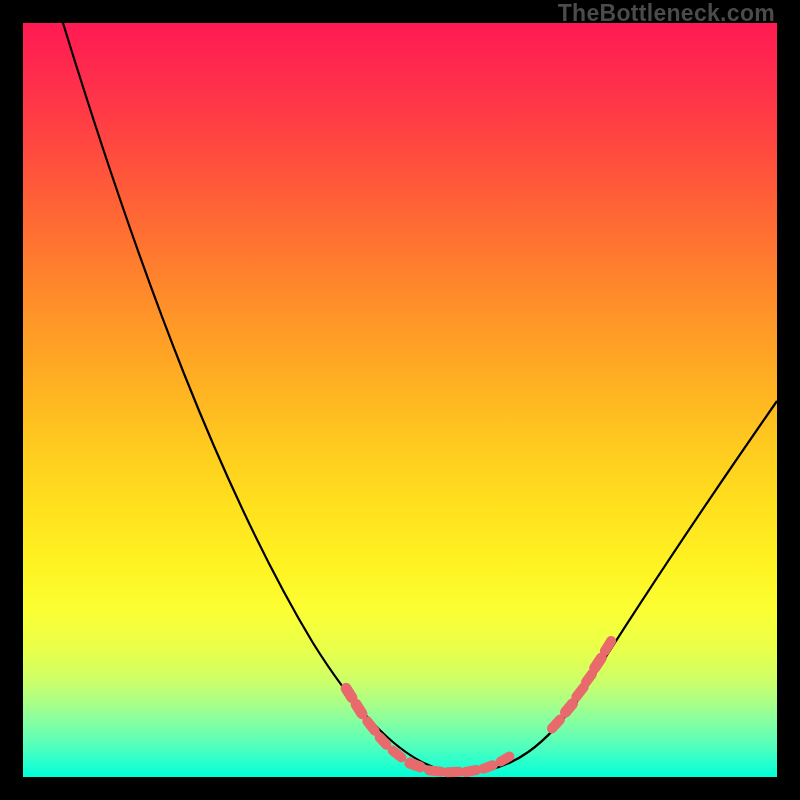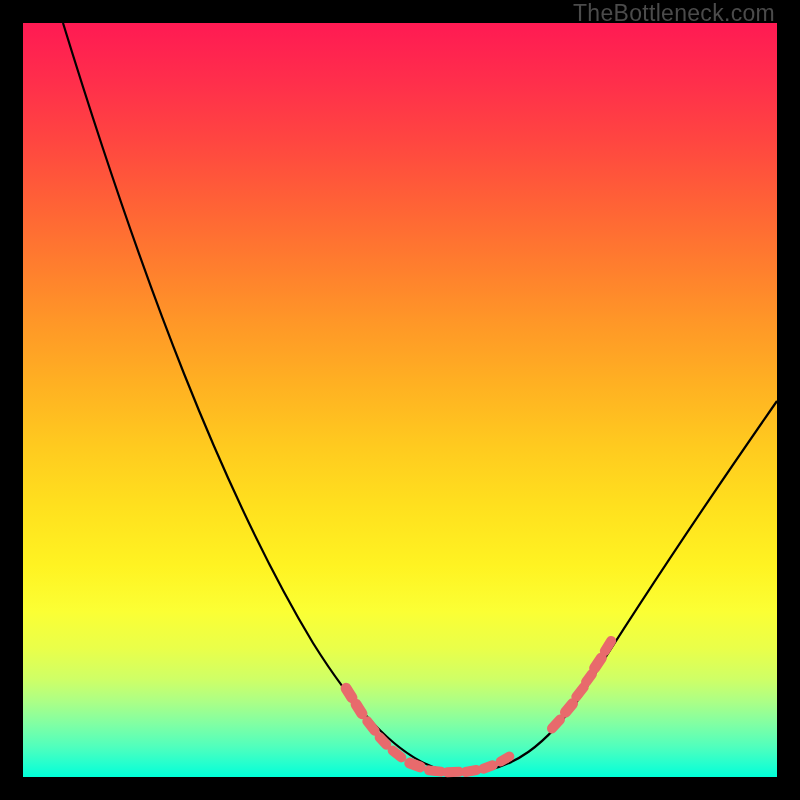--- a/index.html
+++ b/index.html
@@ -38,21 +38,21 @@
       #00ffd8 100%
     );
   }
   .watermark {
     position: absolute;
     top: 0px;
     right: 25px;
     color: #4b4b4b;
     font-size: 23px;
     letter-spacing: 0.3px;
-    font-weight: 400;
+    font-weight: 700;
     user-select: none;
   }
   svg.plot {
     position: absolute;
     left: 0;
     top: 0;
     width: 754px;
     height: 754px;
     overflow: visible;
   }

